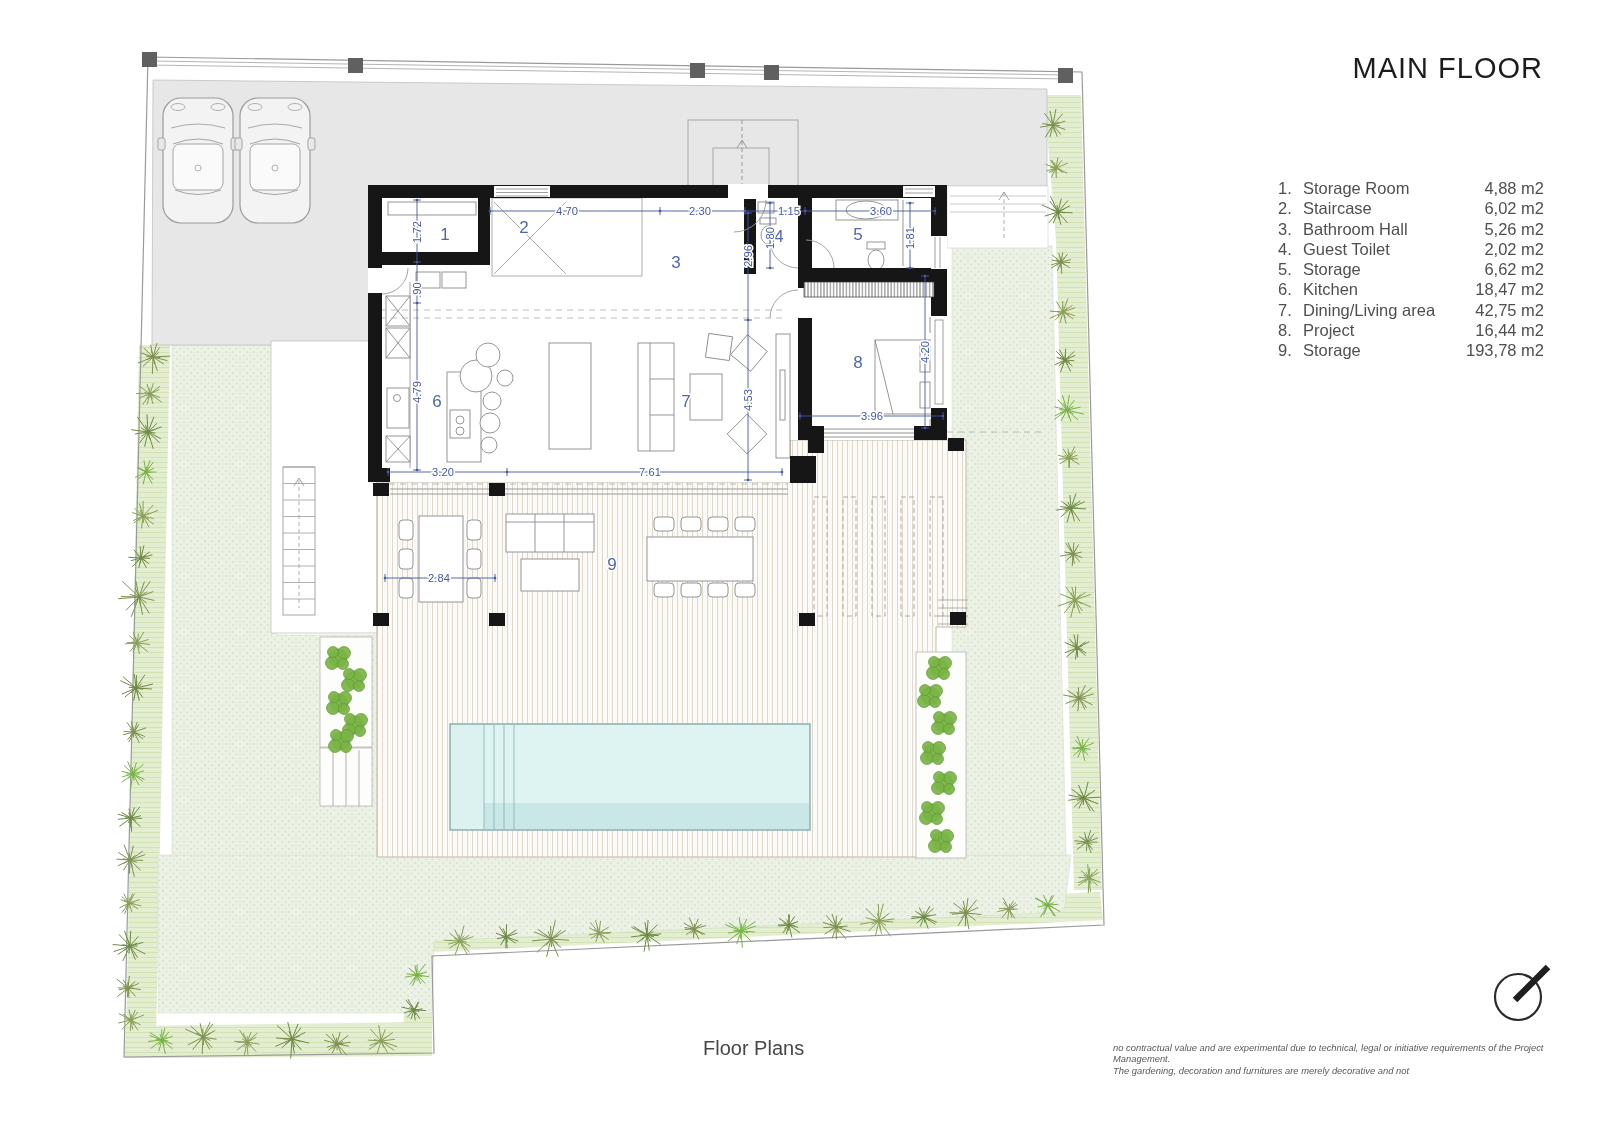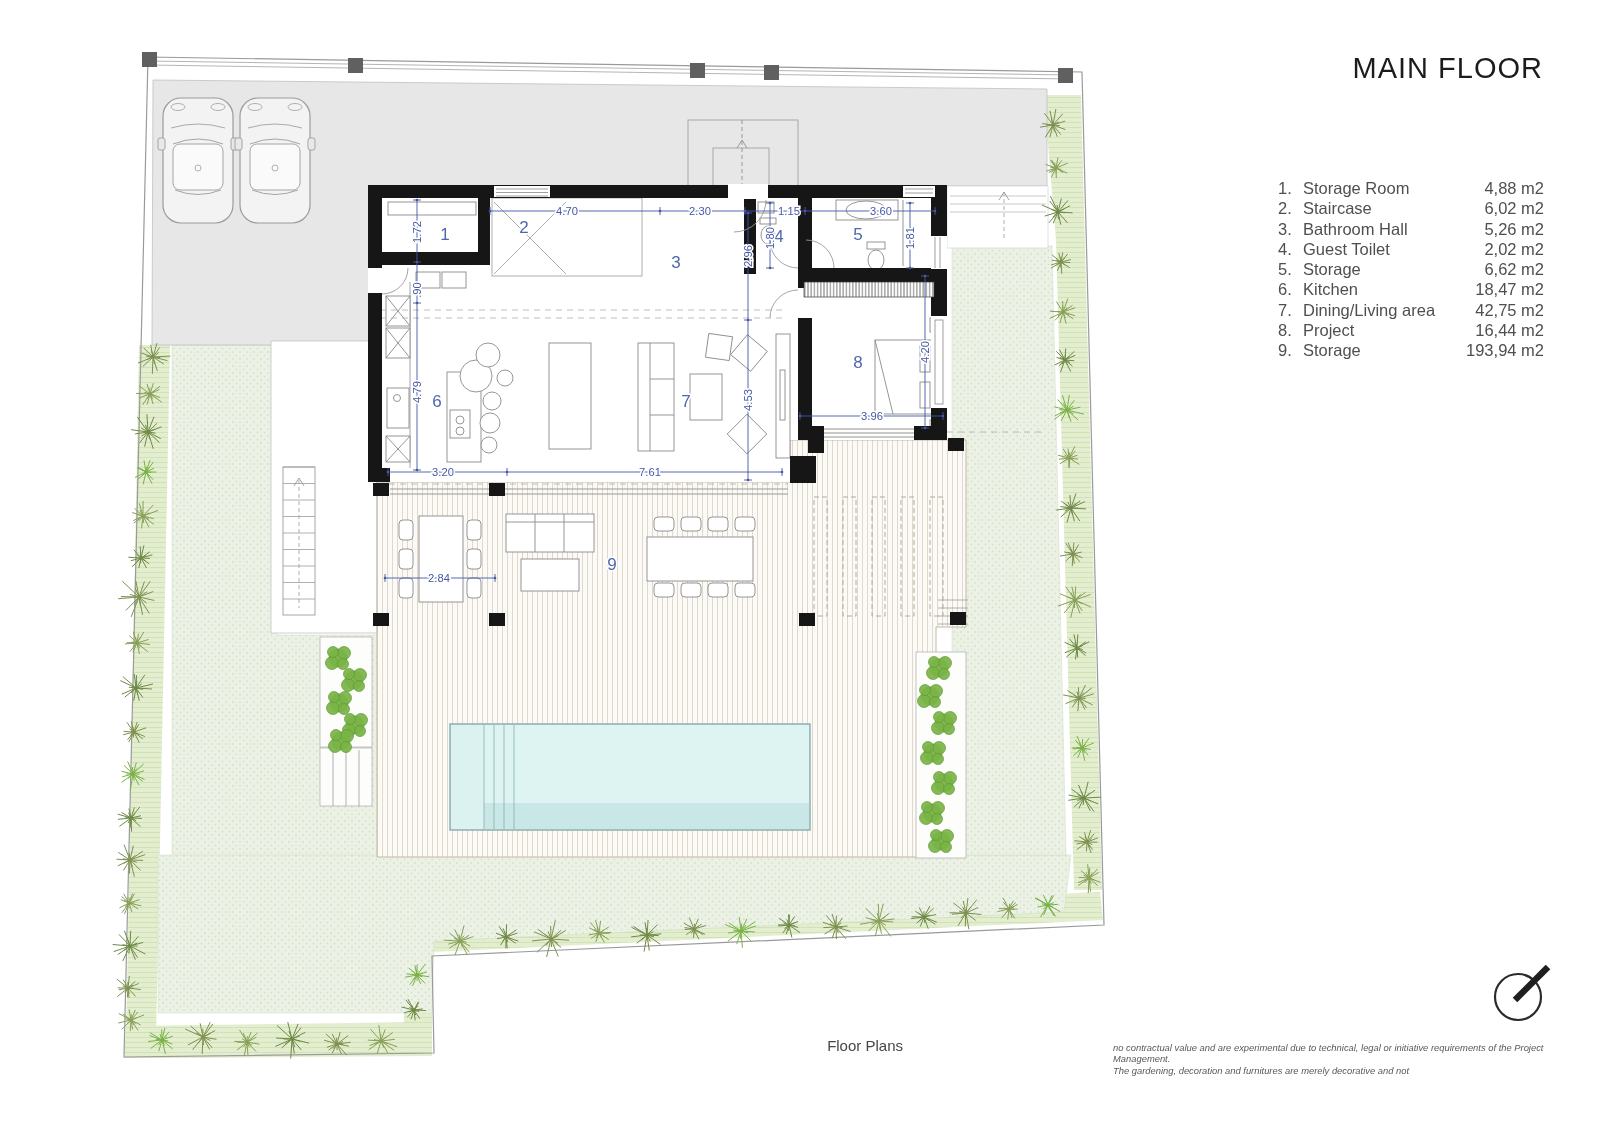--- a/index.html
+++ b/index.html
@@ -6,22 +6,22 @@
   .page{position:relative;width:1600px;height:1131px;background:#fff;overflow:hidden;
         font-family:"Liberation Sans",sans-serif;}
   svg{position:absolute;left:0;top:0;}
   #title{position:absolute;right:57px;top:52px;font-size:29px;letter-spacing:1px;
          color:#1c1c1c;font-weight:400;white-space:nowrap;text-align:right;}
   #legend{position:absolute;left:1278px;top:178px;width:266px;color:#4f4f4f;
           font-size:16.5px;line-height:20.3px;}
   .lrow{display:flex;}
   .lrow .num{width:25px;flex:none;}
   .lrow .area{margin-left:auto;text-align:center;}
-  #caption{position:absolute;left:703px;top:1037px;width:200px;text-align:right;
-           font-size:15px;color:#474747;}
+  #caption{position:absolute;left:703px;top:1037px;width:200px;text-align:left;
+           font-size:20px;color:#474747;}
   #disclaimer{position:absolute;left:1113px;top:1042px;width:433px;font-size:9.4px;
               font-style:italic;color:#585858;line-height:11.4px;}
   text{font-family:"Liberation Sans",sans-serif;}
 </style>
 </head>
 <body>
 
 <div class="page">
 
 <svg id="plan" width="1600" height="1131" viewBox="0 0 1600 1131">
@@ -1777,21 +1777,21 @@
         <span class="area">42,75 m2</span>
       </div>
       <div class="lrow">
         <span class="num">8.</span>
         <span>Project</span>
         <span class="area">16,44 m2</span>
       </div>
       <div class="lrow">
         <span class="num">9.</span>
         <span>Storage</span>
-        <span class="area">193,94 m2</span>
+        <span class="area">193,78 m2</span>
       </div>
     </div>
 <div id="caption">Floor Plans</div>
 <div id="disclaimer">
   <div>no contractual value and are experimental due to technical, legal or initiative requirements of the Project Management.</div>
   <div>The gardening, decoration and furnitures are merely decorative and not</div>
 </div>
 
 </div>
 

